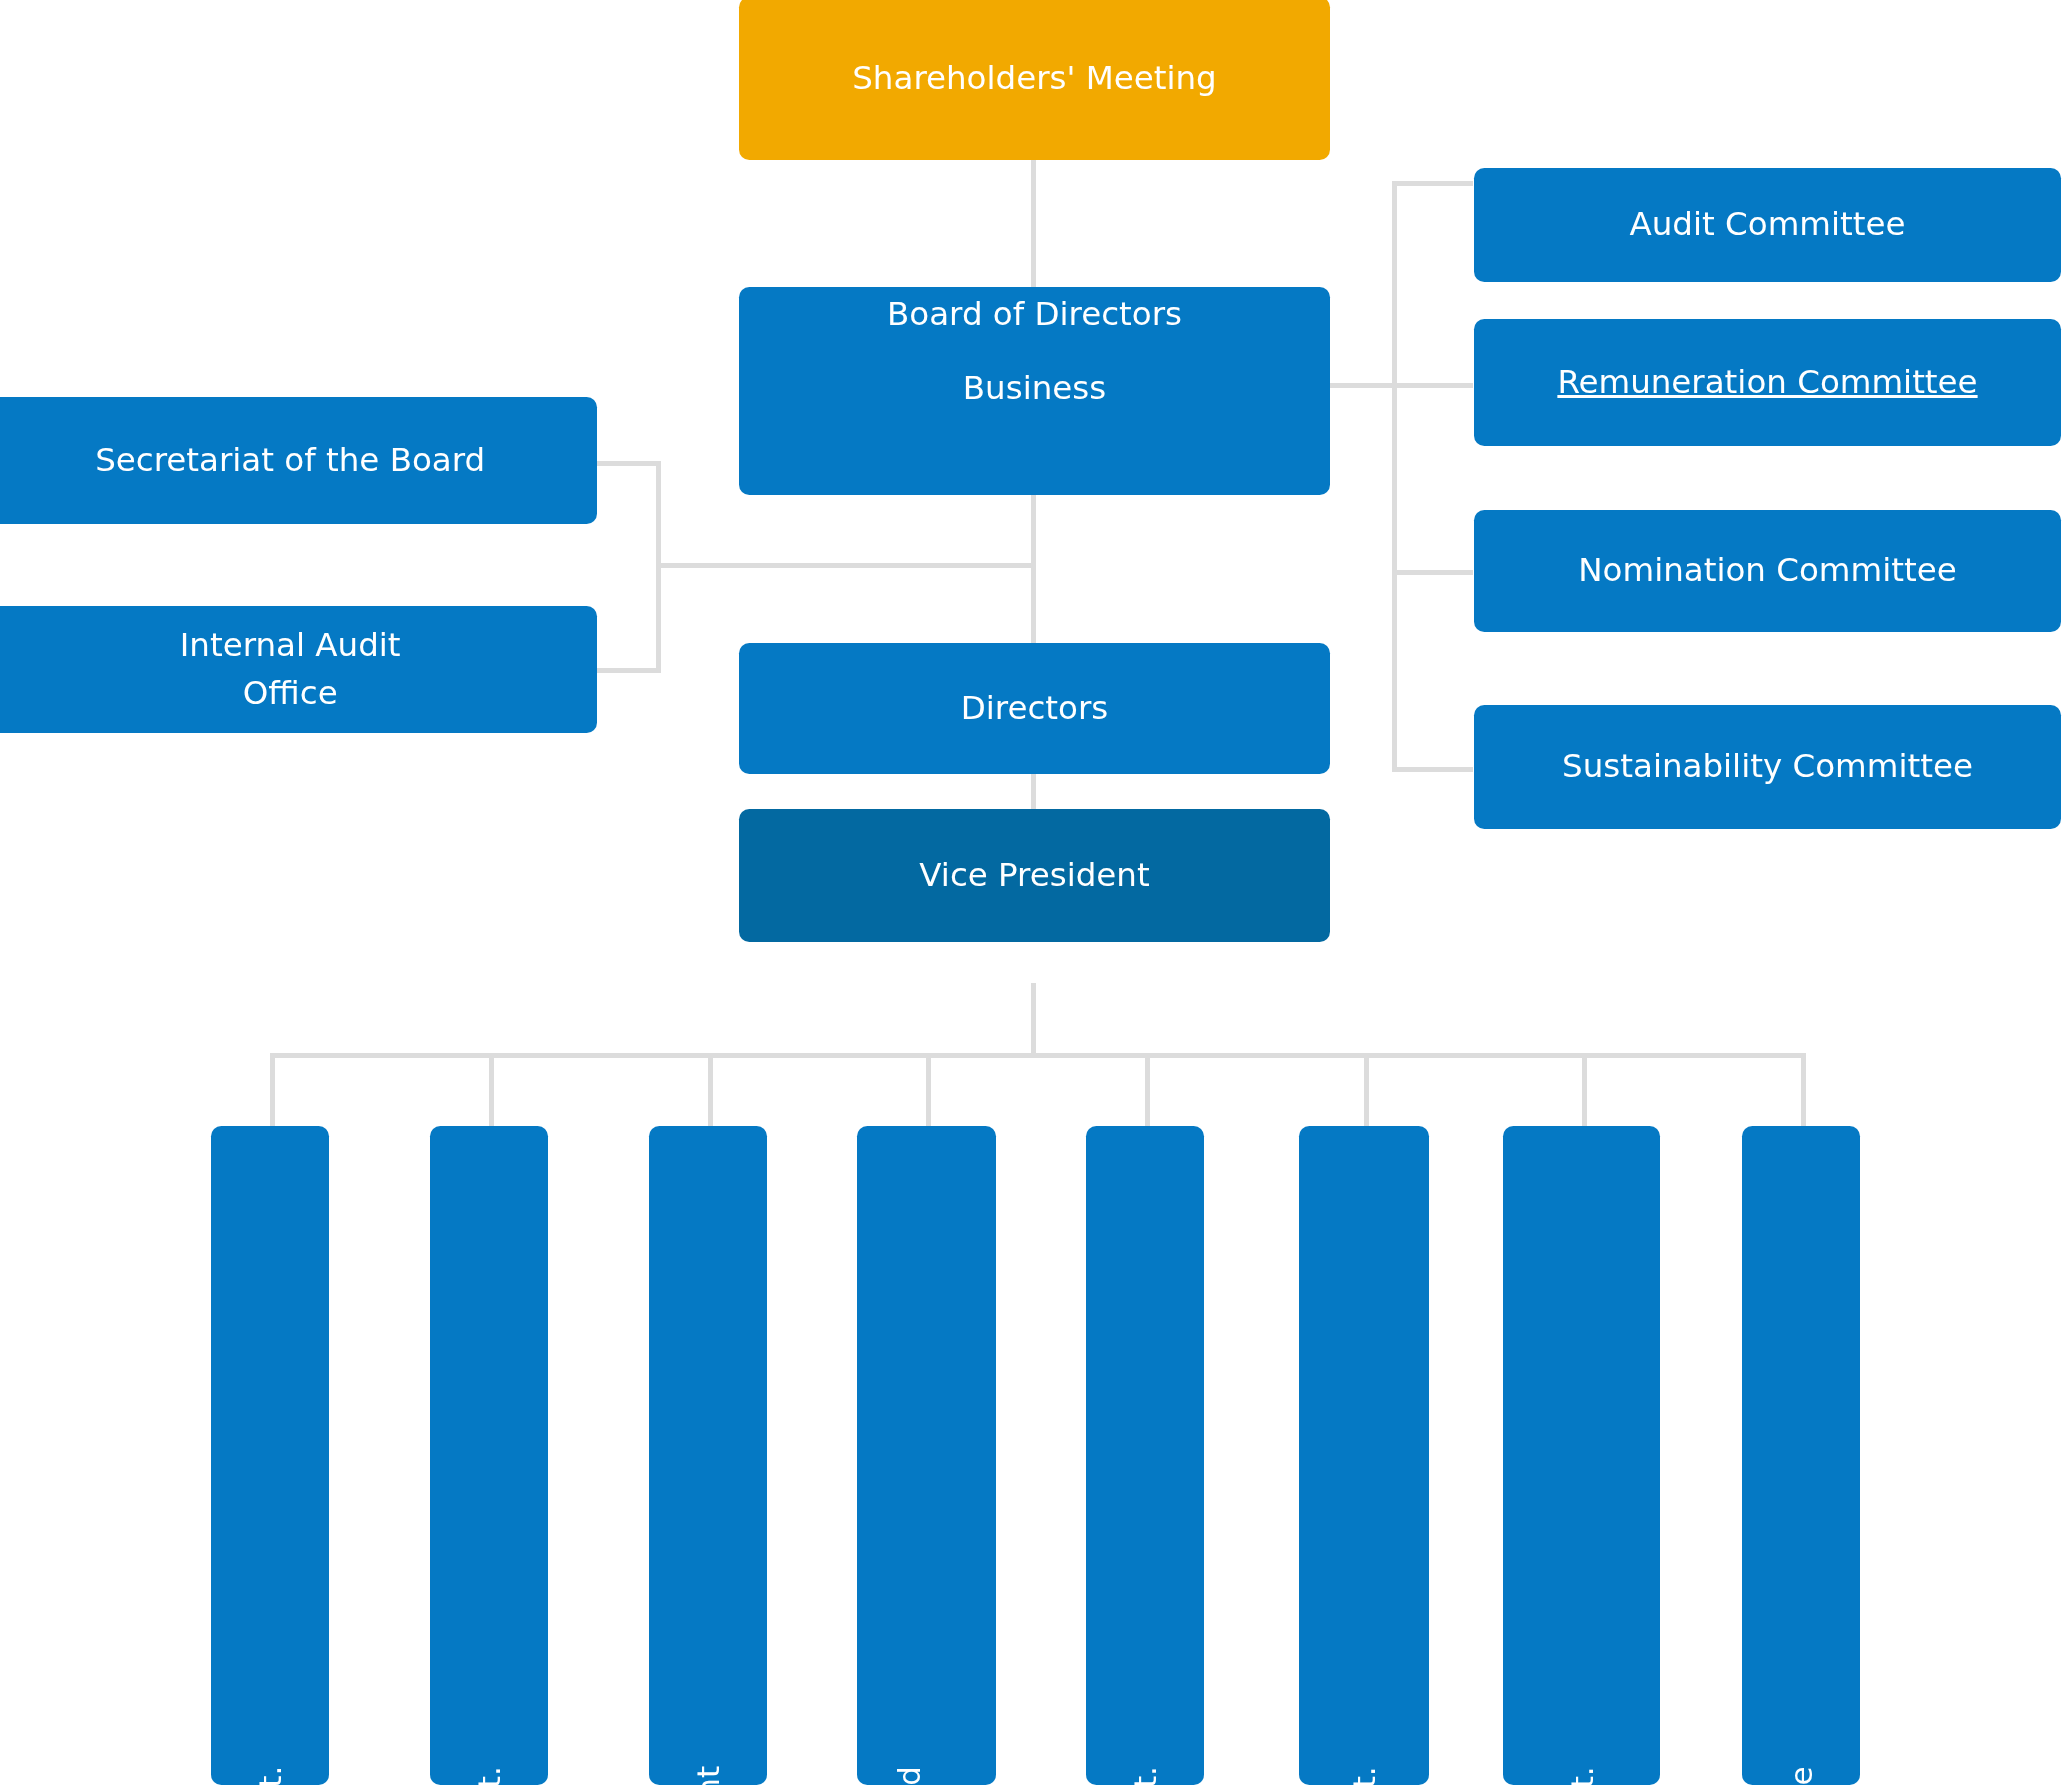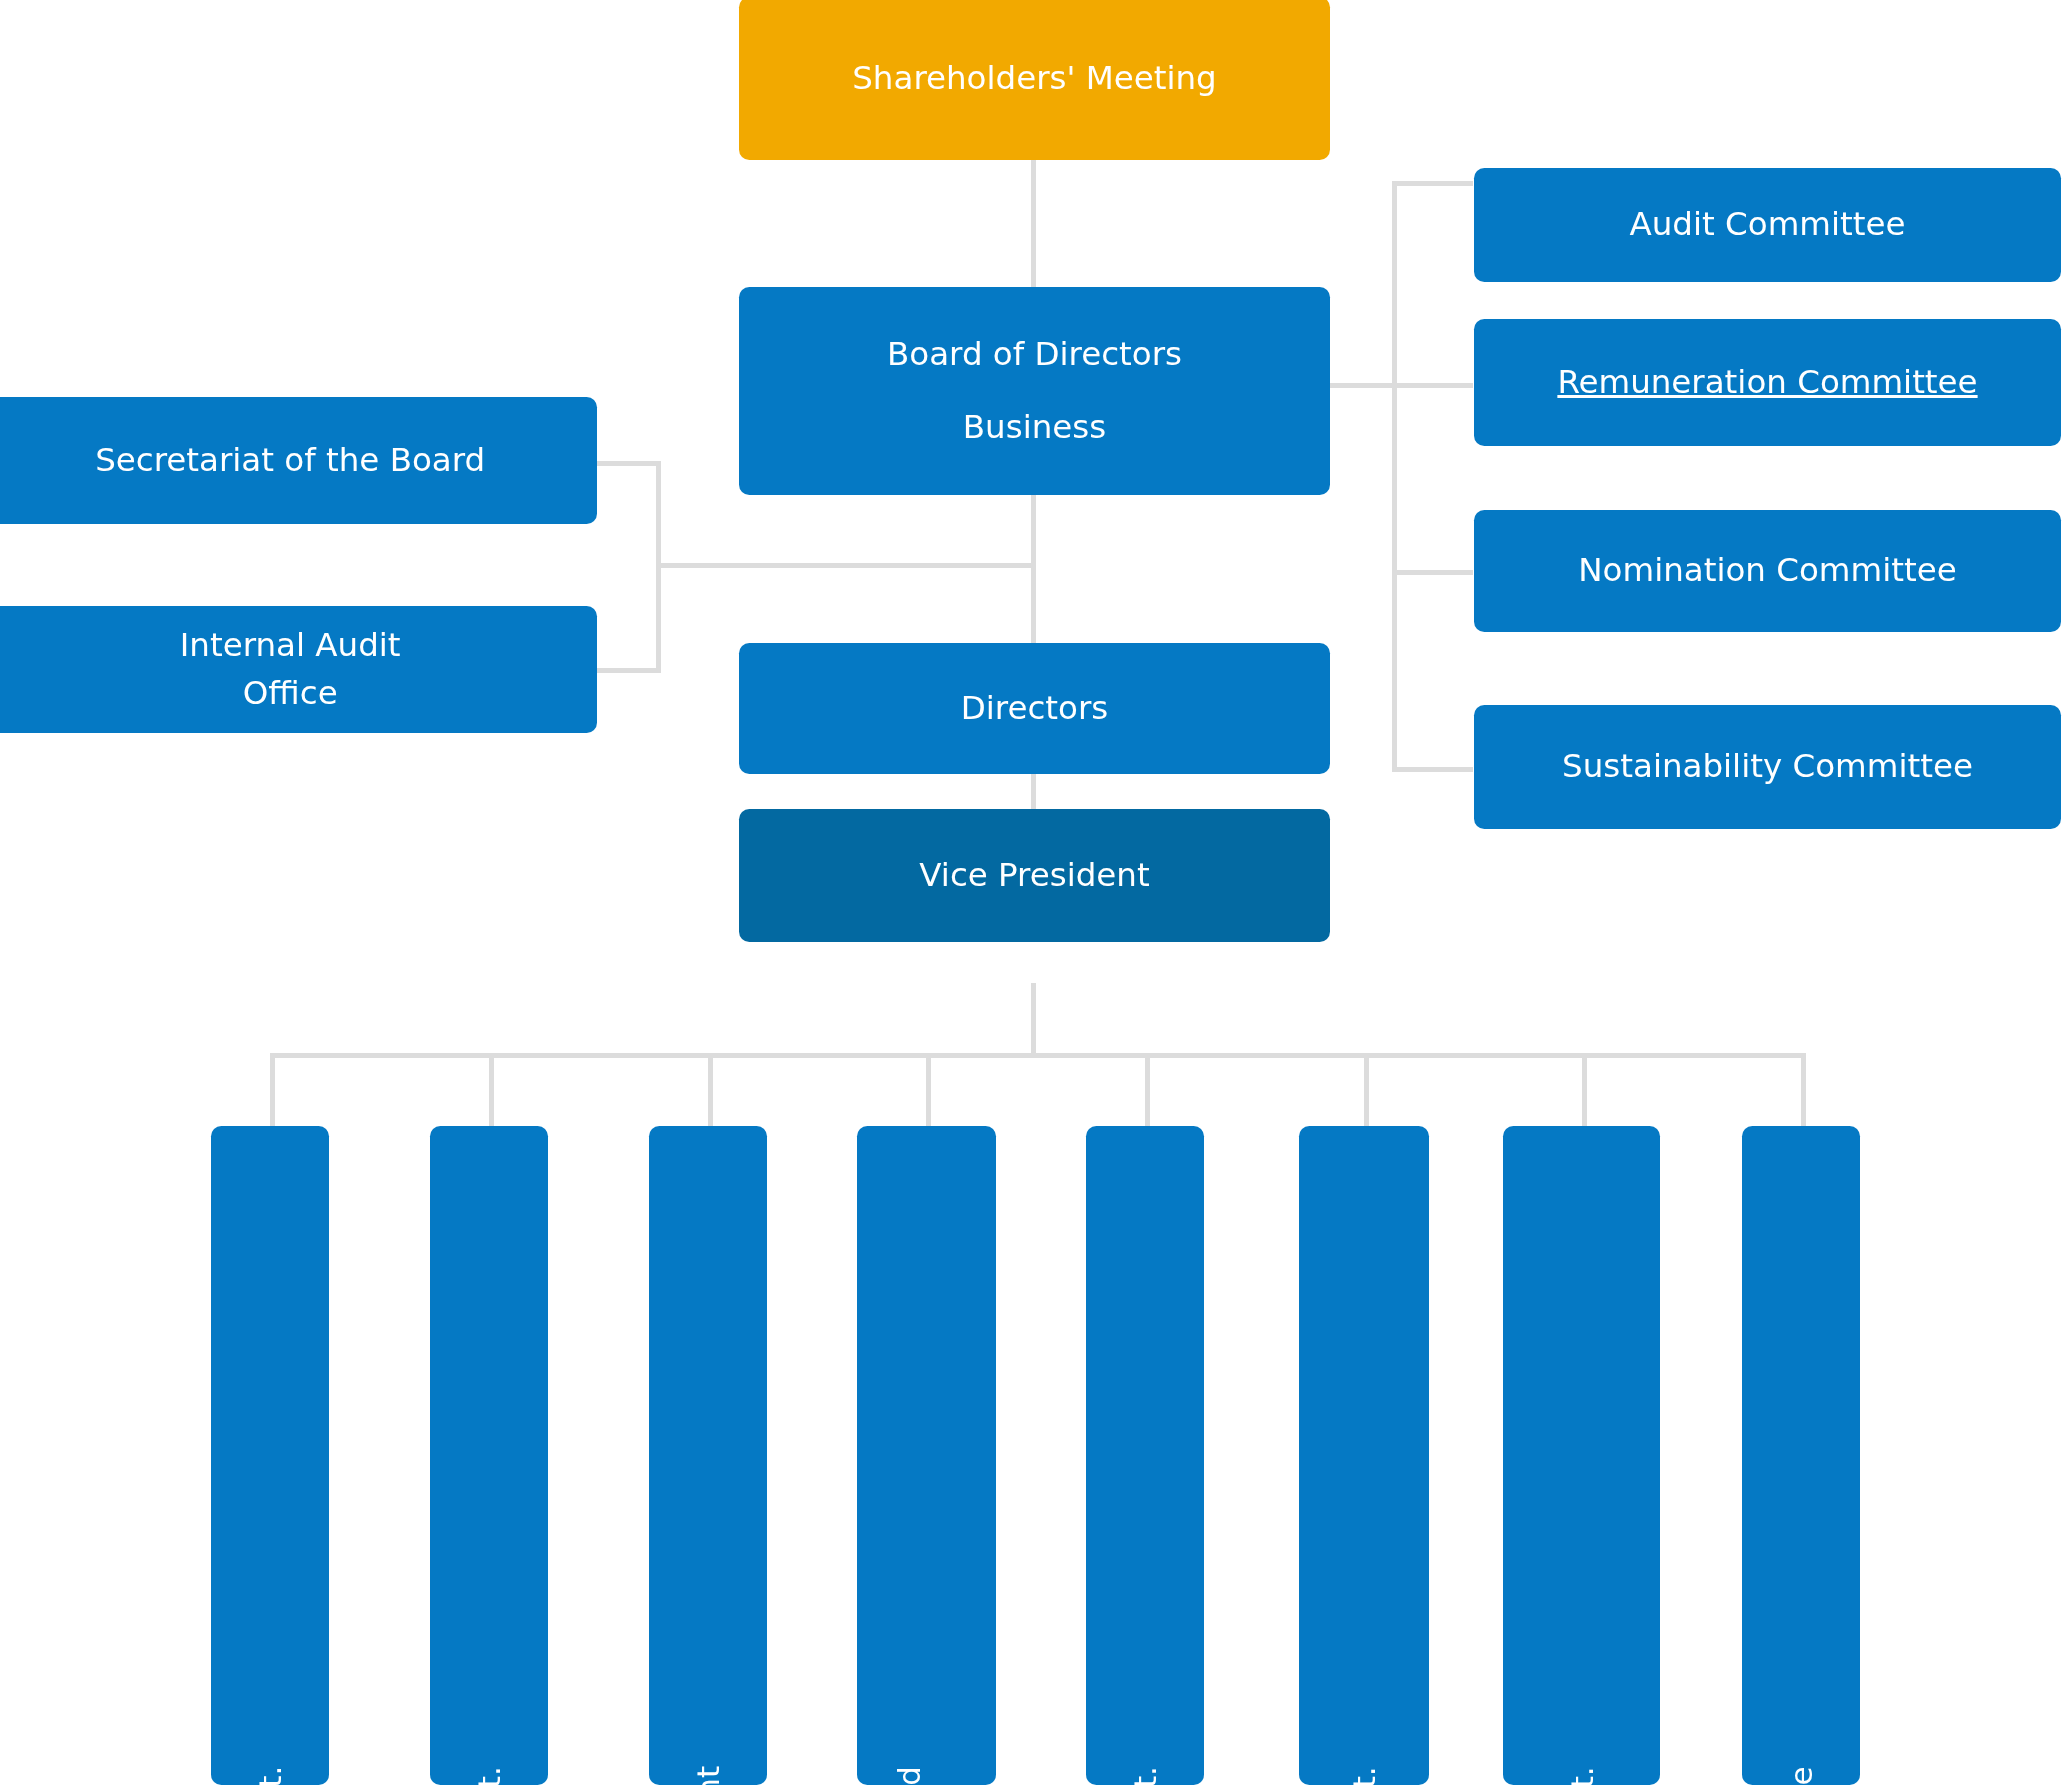--- a/index.html
+++ b/index.html
@@ -61,21 +61,21 @@
   <div class="line v" style="left: 926px; top: 1053px; height: 74px; background: rgb(220, 220, 220);"></div>
   <div class="line v" style="left: 1145px; top: 1053px; height: 74px; background: rgb(220, 220, 220);"></div>
   <div class="line v" style="left: 1364px; top: 1053px; height: 74px; background: rgb(220, 220, 220);"></div>
   <div class="line v" style="left: 1582px; top: 1053px; height: 74px; background: rgb(220, 220, 220);"></div>
   <div class="line v" style="left: 1801px; top: 1053px; height: 74px; background: rgb(220, 220, 220);"></div>
 
   <div class="node orange" style="left: 739px; top: -3px; width: 591px; height: 163px; background: rgb(242, 169, 0);">
     <span class="lbl">Shareholders' Meeting</span>
   </div>
 
-  <div class="node" style="left: 739px; top: 287px; width: 591px; height: 208px; flex-direction: column; justify-content: center; background: rgb(5, 121, 196);">
+  <div class="node" style="left: 739px; top: 287px; width: 591px; height: 208px; flex-direction: column; justify-content: flex-start; background: rgb(5, 121, 196);">
     <span class="lbl" style="margin-bottom:26.6px;">Board of Directors</span>
     <span class="lbl">Business</span>
   </div>
 
   <div class="node" style="left: 739px; top: 643px; width: 591px; height: 131px; background: rgb(5, 121, 196);">
     <span class="lbl">Directors</span>
   </div>
 
   <div class="node" style="left: 739px; top: 809px; width: 591px; height: 133px; background: #0369a1;">
     <span class="lbl">Vice President</span>

